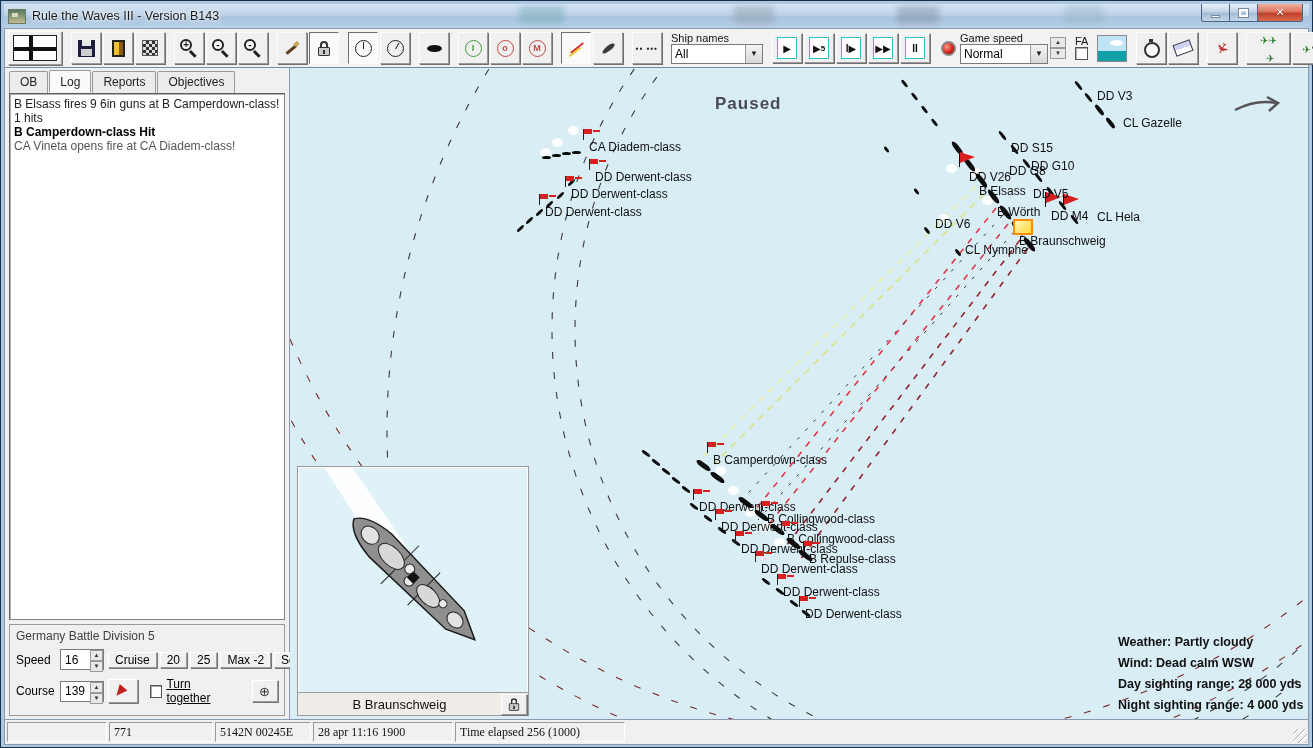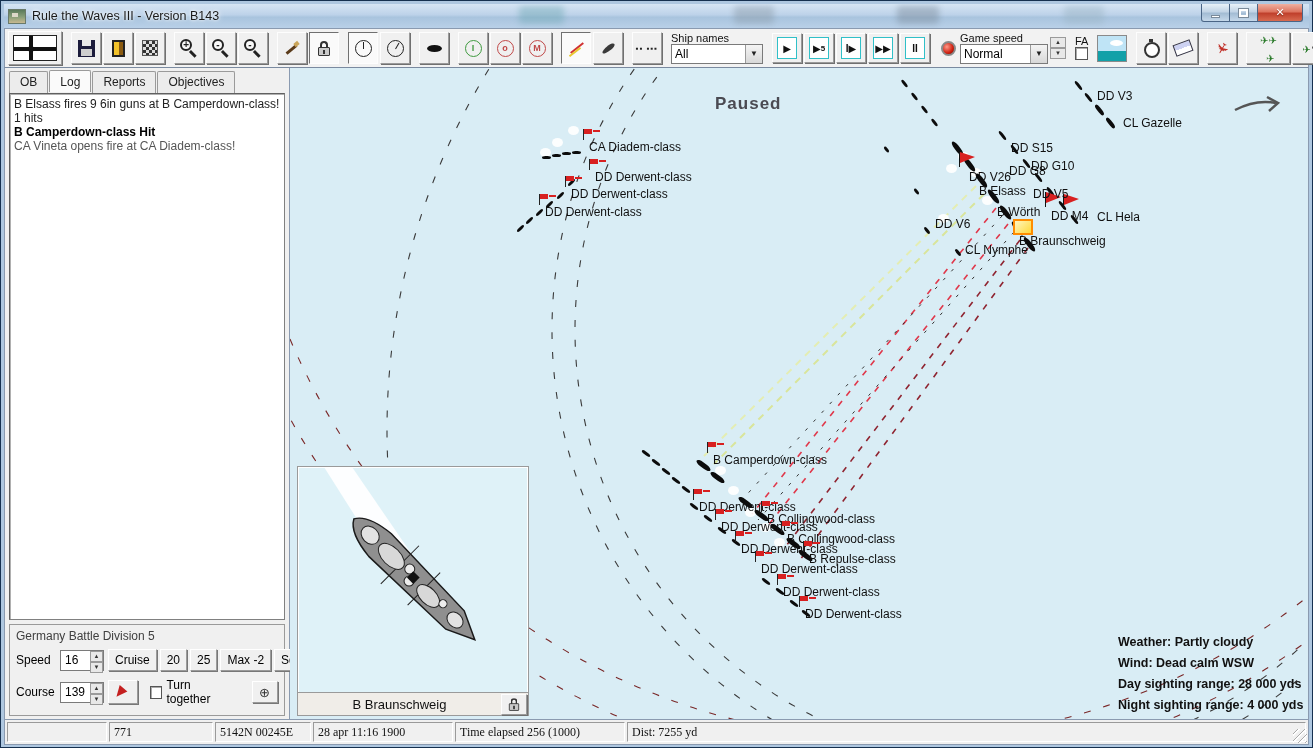--- a/index.html
+++ b/index.html
@@ -89,24 +89,24 @@
   .logline { font-size:12px; color:#222; line-height:14px; }
   .logline.bold { font-weight:bold; color:#000; }
   .logline.dim { color:#555; }
   .division { height:92px; margin-top:4px; border:1px solid #9a9a9a; background:#f0f0f0; padding:4px 6px; }
   .division .dtitle { font-size:12px; color:#404040; margin-bottom:6px; }
   .drow { display:flex; align-items:center; margin-bottom:7px; gap:4px; }
   .dlabel { font-size:12px; width:40px; flex:none; }
   .numbox { display:flex; border:1px solid #7a7a7a; background:#fff; height:21px; width:44px; flex:none; }
   .numbox .nval { flex:1; font-size:12px; display:flex; align-items:center; padding-left:4px; }
   .numbox .spinner{ width:13px; height:19px; }
-  .dbtn { height:22px; border:1px solid #9a9a9a; border-top-color:#fff; border-left-color:#fff; box-shadow:1px 1px 0 #777; background:#f0f0f0; font-size:12px; padding:0 6px; display:flex; align-items:center; flex:none; }
+  .dbtn { height:16px; border:1px solid #9a9a9a; border-top-color:#fff; border-left-color:#fff; box-shadow:1px 1px 0 #777; background:#f0f0f0; font-size:12px; padding:0 6px; display:flex; align-items:center; flex:none; }
   .cursorbtn { width:30px; height:24px; }
   .redcursor { width:0;height:0;border-top:11px solid #c42020;border-left:5px solid transparent;border-right:5px solid transparent; transform:rotate(40deg); }
-  .cb-label { font-size:12px; }
+  .cb-label { font-size:12px;text-decoration:underline; }
   .compassbtn { width:26px; height:22px; font-size:13px; color:#333; margin-left:14px;}
   
   .map { position:relative; flex:1; background:#d9edf5; border:1px solid #8a9ab0; border-left:none; border-top:none; overflow:hidden; }
   .map svg.overlay { position:absolute; left:0; top:0; }
   .paused { position:absolute; font-size:17px; font-weight:bold; color:#4a4a52; letter-spacing:1px; }
   .ship { position:absolute; background:#0c0c0c; border-radius:45%/60%; }
   .maplabel { position:absolute; font-size:12px; color:#101010; white-space:nowrap; }
   .eflag { position:absolute; left:-6px; top:-11px; width:1px; height:11px; background:#222; }
   .eflag:before { content:""; position:absolute; left:1px; top:0; width:8px; height:5px; background:#d82020; }
   .eflag:after { content:""; position:absolute; left:10px; top:1px; width:7px; height:2px; background:#d82020; }
@@ -522,15 +522,14 @@
       </div>
   </div>
 
   <div class="statusbar" id="statusbar">
     <div class="grip"></div>
   <div class="sfield" style="width: 100px;"></div>
       <div class="sfield" style="width: 104px;">771</div>
       <div class="sfield" style="width: 96px;">5142N 00245E</div>
       <div class="sfield" style="width: 140px;">28 apr 11:16 1900</div>
       <div class="sfield" style="width: 170px;">Time elapsed 256 (1000)</div>
-      <div class="sfield" style="flex: 1 1 0%;">Dist: 7255 yd</div>
     </div>
 </div>
 
 </body></html>

